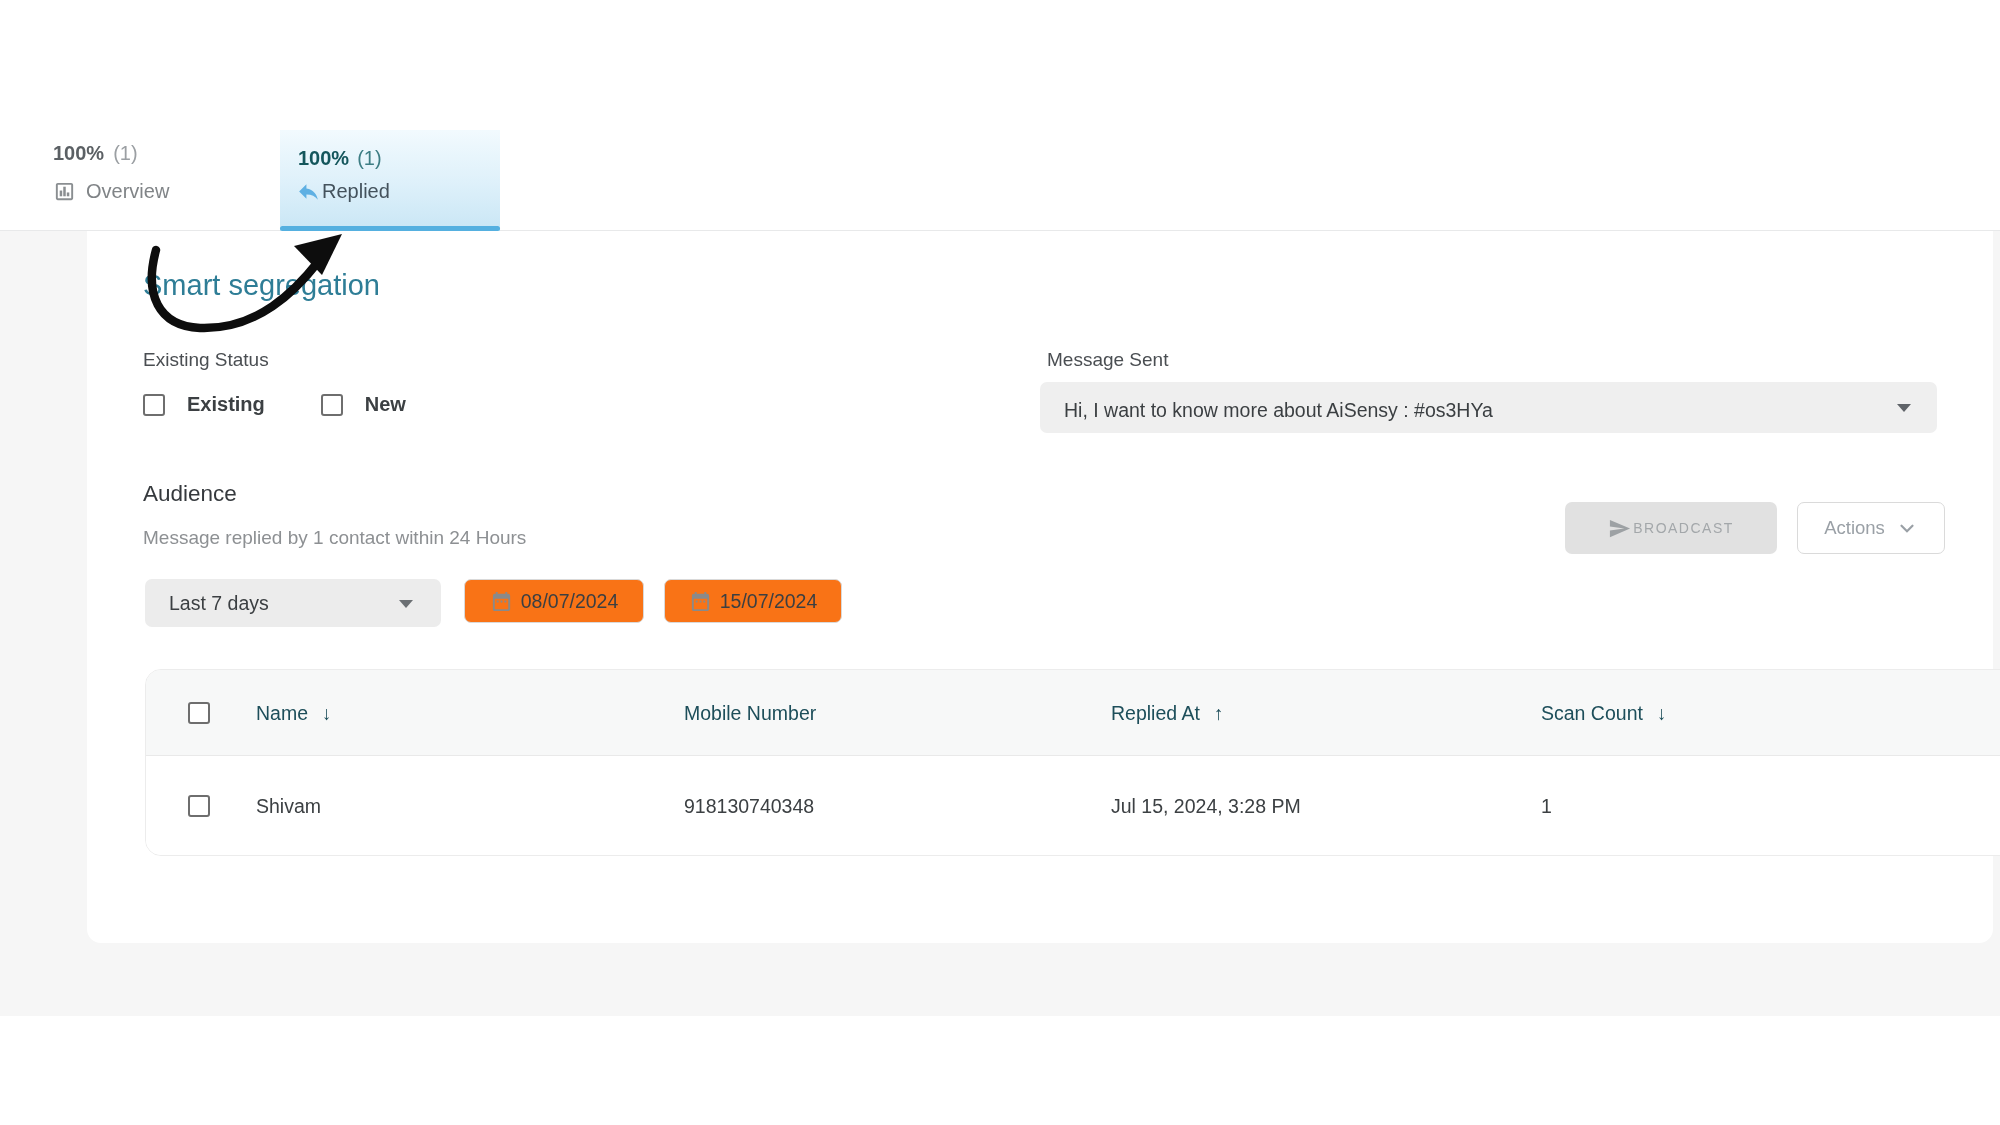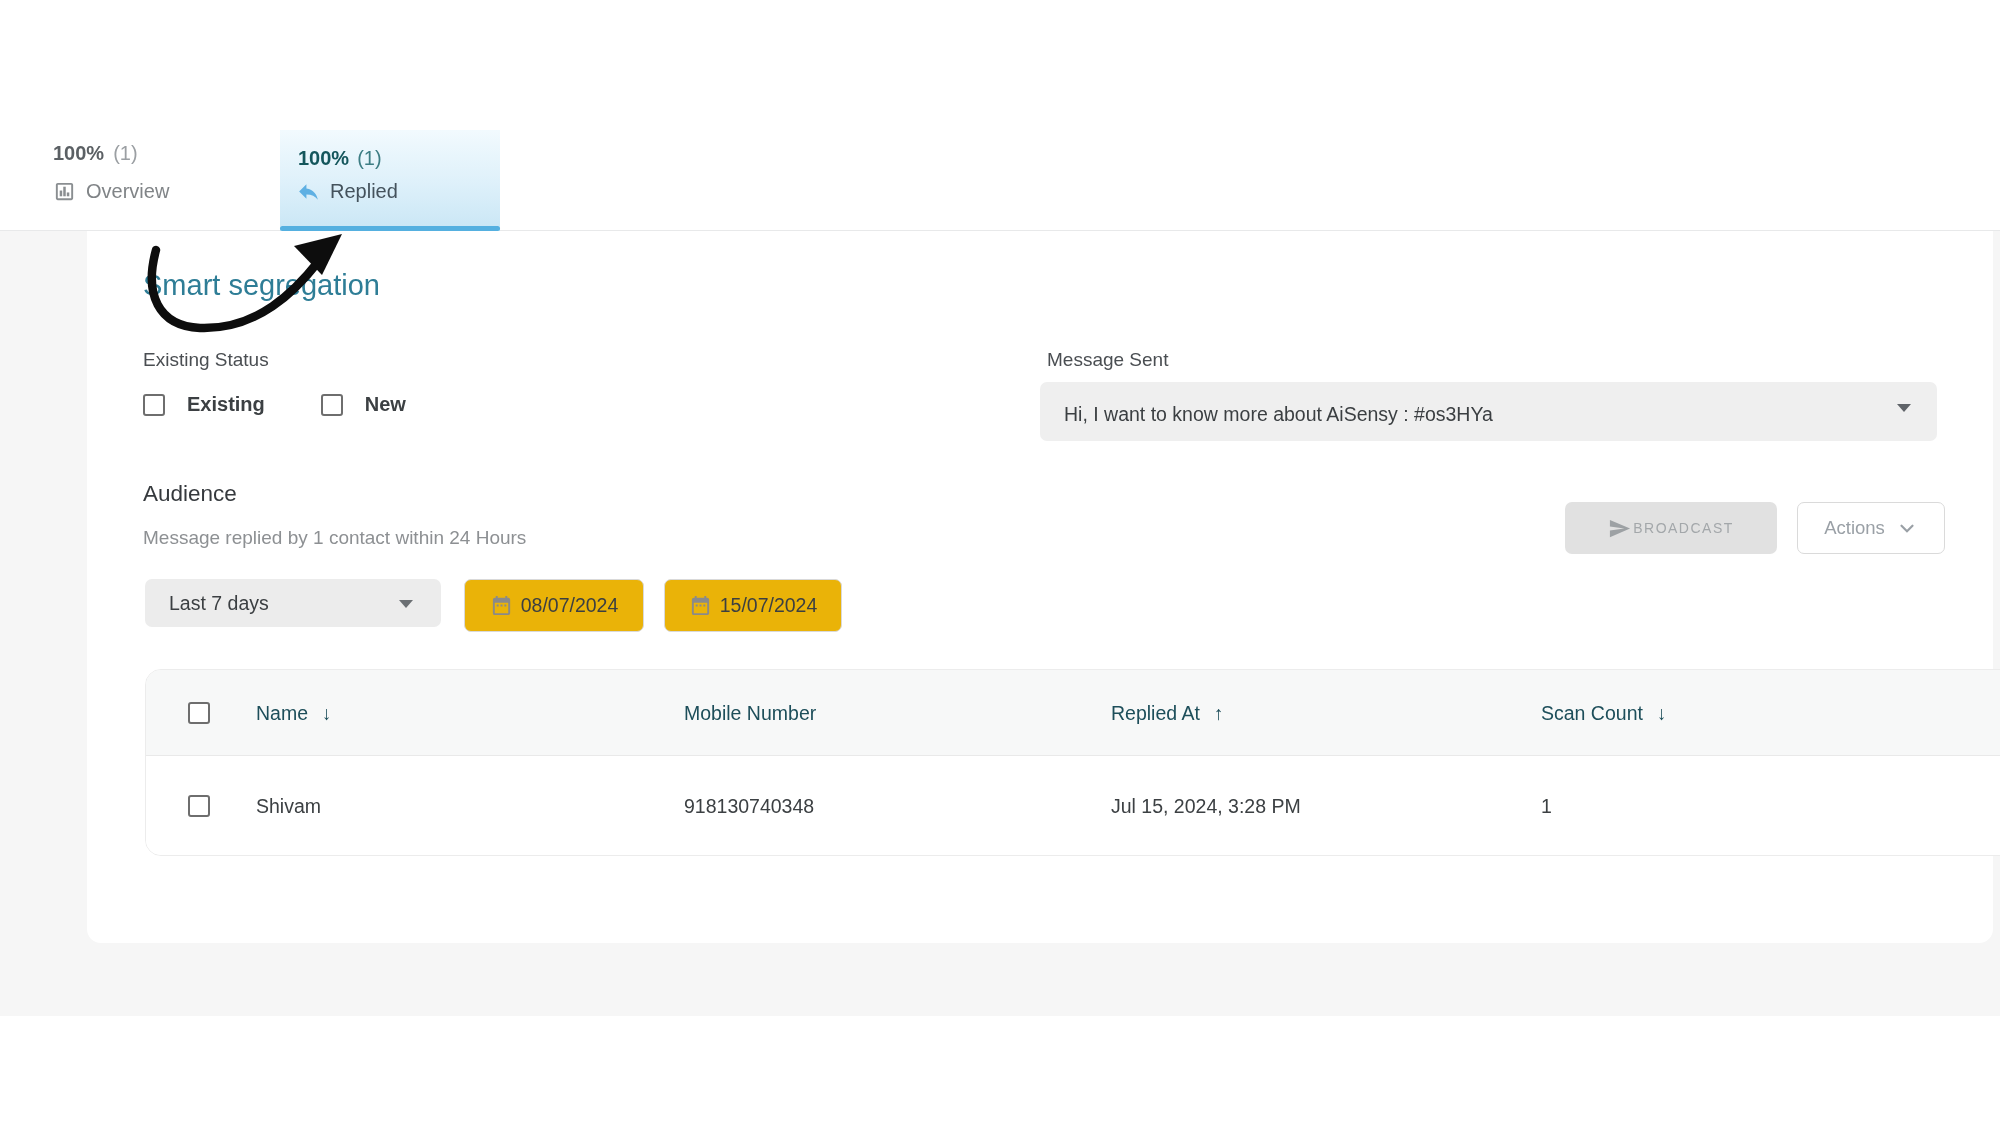--- a/index.html
+++ b/index.html
@@ -12,42 +12,42 @@
   .tab-overview { position:absolute; left:53px; top:142px; width:190px; height:86px; cursor:pointer; }
   .ov-line1 { font-size:20px; font-weight:bold; color:#5b6064; }
   .ov-line1 .count { font-weight:normal; color:#9b9fa3; margin-left:9px; }
   .ov-line2 { margin-top:15px; display:flex; align-items:center; gap:10px;
               font-size:20px; color:#808487; }
 
   .tab-replied { position:absolute; left:280px; top:130px; width:220px; height:101px;
                  background:linear-gradient(180deg,#f2fafe 0%, #ddf0fa 55%, #c9e6f5 100%); cursor:pointer; }
   .rp-line1 { padding:17px 0 0 18px; font-size:20px; font-weight:bold; color:#14565c; }
   .rp-line1 .count { font-weight:normal; color:#3d7d84; margin-left:8px; }
-  .rp-line2 { padding:9px 0 0 16px; display:flex; align-items:center; gap:9px;
+  .rp-line2 { padding:9px 0 0 16px; display:flex; align-items:center; gap:1px;
               font-size:20px; color:#44525c; }
   .rp-underline { position:absolute; left:0; bottom:0; width:220px; height:5px;
                   background:#55b0e0; border-radius:3px; }
 
   
   .page-bg { position:absolute; left:0; top:231px; width:2000px; height:785px; background:#f6f6f6; }
   .card { position:absolute; left:87px; top:231px; width:1906px; height:712px;
           background:#ffffff; border-radius:0 0 14px 14px; }
 
   .heading { position:absolute; left:56px; top:38px; font-size:29px; color:#2e7d96; }
 
   .field-label { position:absolute; font-size:19px; color:#4a4e52; }
   .lbl-status { left:56px; top:118px; }
   .lbl-message { left:960px; top:118px; }
 
   .checkbox-row { position:absolute; left:56px; top:162px; display:flex; align-items:center;font-weight:bold; }
   .checkbox { width:22px; height:22px; border:2.5px solid #6e6e6e; border-radius:3px; background:#fff; cursor:pointer; }
   .cb-label { font-size:20px; color:#3c4043; margin-left:22px; }
   .cb-gap { width:56px; }
 
-  .msg-dropdown { position:absolute; left:953px; top:151px; width:897px; height:59px;
+  .msg-dropdown { position:absolute; left:953px; top:151px; width:897px; height:51px;
                   background:#efefef; border-radius:7px; display:flex; align-items:center;
                   padding:5px 52px 0 24px; font-size:19.5px; color:#3b3f42; cursor:pointer; }
   .caret-down { width:0; height:0; border-left:7px solid transparent; border-right:7px solid transparent;
                 border-top:8px solid #5f6368; }
   .msg-dropdown .caret-down { position:absolute; right:26px; top:22px; }
 
   .audience-title { position:absolute; left:56px; top:250px; font-size:22.5px; font-weight:500; color:#35393d; }
   .audience-sub { position:absolute; left:56px; top:296px; font-size:19px; color:#8d9093; }
 
   .btn-broadcast { position:absolute; left:1478px; top:271px; width:212px; height:52px;
@@ -58,21 +58,21 @@
   .btn-actions { position:absolute; left:1710px; top:271px; width:148px; height:52px;
                  background:#ffffff; border:1.5px solid #dadada; border-radius:7px; color:#9aa0a6;
                  font-size:18.5px; display:flex; align-items:center; justify-content:center; gap:11px;
                  font-family:"Liberation Sans", sans-serif; cursor:pointer; }
 
   .range-select { position:absolute; left:58px; top:348px; width:296px; height:48px;
                   background:#ececec; border-radius:7px; display:flex; align-items:center;
                   padding-left:24px; font-size:19.5px; color:#3b3f42; cursor:pointer; }
   .range-select .caret-down { position:absolute; right:28px; top:21px; border-top-color:#6b6f73; }
 
-  .date-btn { position:absolute; top:348px; height:53px; background:#eab308; border:1.5px solid #d9d9d9;
+  .date-btn { position:absolute; top:348px; height:44px; background:#f97316; border:1.5px solid #d9d9d9;
               border-radius:7px; display:flex; align-items:center; justify-content:center; gap:8px;
               font-size:19.5px; font-weight:500; color:#3b3f42;
               font-family:"Liberation Sans", sans-serif; cursor:pointer; }
   .date-btn.start { left:377px; width:180px; }
   .date-btn.end   { left:577px; width:178px; }
 
   
   .table { position:absolute; left:58px; top:422px; width:1936px;
            border:1px solid #ececec; border-radius:16px; overflow:hidden;margin-top:16px; }
   .t-header { position:relative; height:86px; background:#f7f8f8; border-bottom:1px solid #e9e9e9; }

